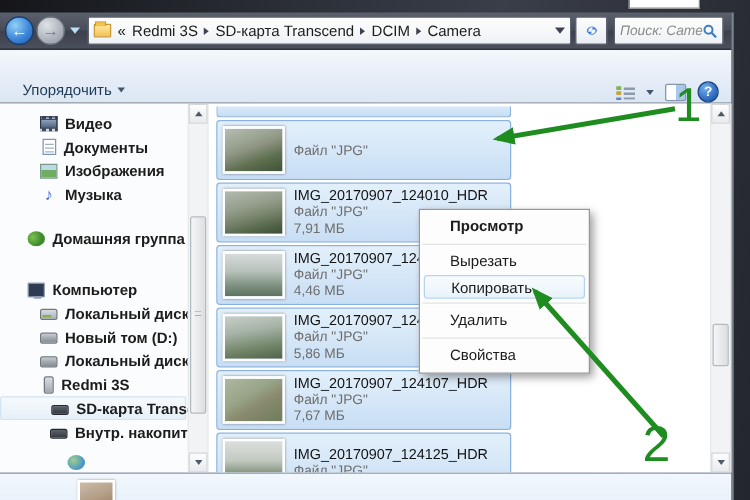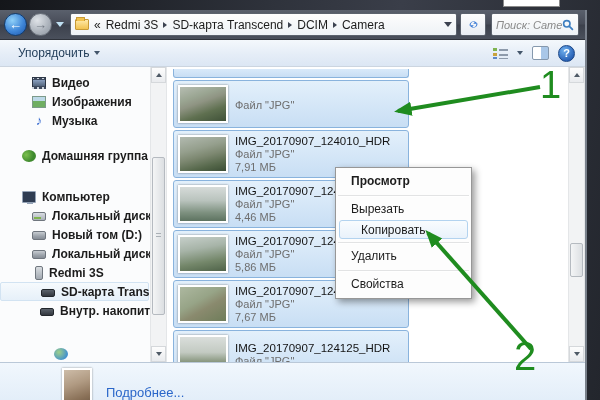--- a/index.html
+++ b/index.html
@@ -44,22 +44,22 @@
                 border:1px solid #5b626d; border-radius:2px; display:flex; align-items:center;
                 justify-content:center; flex:0 0 auto; }
   .searchbox { width:88px; height:23px; margin-left:5px; background:linear-gradient(#fdfdfd,#eef2f6);
                border:1px solid #5b626d; border-radius:2px; display:flex; align-items:center;
                padding:0 4px; flex:0 0 auto; }
   .searchbox input { flex:1; min-width:0; border:none; outline:none; background:transparent;
                      font-family:"Liberation Sans",sans-serif; font-size:11px; font-style:italic; color:#6e6e6e; }
   .searchbox input::placeholder { color:#8a8a8a; font-style:italic; }
 
   
-  .toolbar { height:27px; background:linear-gradient(#f4f8fc,#e5edf7 55%,#dce7f4);
-             border-bottom:1px solid #ccd5e0; display:flex; align-items:center; padding:0 10px; }
+  .toolbar { height:43px; background:linear-gradient(#f4f8fc,#e5edf7 55%,#dce7f4);
+             border-bottom:1px solid #ccd5e0; display:flex; align-items:flex-end; padding:0 10px; }
   .organize { display:flex; align-items:center; gap:5px; color:#1f3b57; padding:3px 8px; border-radius:3px; }
   .tb-drop { width:0; height:0; border-left:3.5px solid transparent; border-right:3.5px solid transparent;
              border-top:4px solid #44566b; }
   .tb-right { margin-left:auto; display:flex; align-items:center; gap:9px; }
   .views-icon { width:15px; height:12px;
     background:
       linear-gradient(#7fb44f,#7fb44f) 0 1px/4px 3px no-repeat,
       linear-gradient(#c8a23c,#c8a23c) 0 5.5px/4px 3px no-repeat,
       linear-gradient(#5d87c6,#5d87c6) 0 10px/4px 2px no-repeat,
       linear-gradient(#8d9aab,#8d9aab) 6px 2px/9px 2px no-repeat,
@@ -139,21 +139,21 @@
   .t4 { background:linear-gradient(170deg,#c6cfca 0%,#a7b4a8 35%,#74876a 70%,#4f6349 100%); }
   .t5 { background:linear-gradient(150deg,#adb8a0 0%,#97a487 40%,#8a8a6e 60%,#6e7d5a 100%); }
   .t6 { background:linear-gradient(#dadedb 0%,#c3cac2 45%,#84937a 75%,#66785c 100%); }
   .tmeta { min-width:0; }
   .fname { font-size:11.5px; color:#141414; white-space:nowrap; }
   .ftype,.fsize { font-size:11px; color:#6e6e6e; margin-top:1px; }
 
   
   .cmenu { position:absolute; left:335px; top:167px; width:137px; background:#fdfdfd;
            border:1px solid #979797; box-shadow:3px 3px 7px rgba(0,0,0,.4); padding:3px 0; z-index:30; }
-  .citem { height:21px; line-height:21px; white-space:nowrap;margin-left:15px; }
+  .citem { height:21px; line-height:21px; padding-left:24px; white-space:nowrap; }
   .citem.default { font-weight:bold; }
   .citem.hot { margin:0 3px; padding-left:21px; border:1px solid #b3d3ef; border-radius:3px;
                background:linear-gradient(#f9fcfe,#e9f2fb); height:19px; line-height:19px; }
   .csep { height:1px; background:#e2e3e4; margin:3px 2px; box-shadow:0 1px 0 #fff; }
 
   
   .statusbar { height:38px; background:linear-gradient(#f1f7fd,#e3eef9); border-top:1px solid #bac8d8;
                position:relative; }
   .sthumb-photo { position:absolute; left:62px; top:5px; width:30px; height:40px; background:#fff;
                   border:2px solid #fff; box-shadow:0 0 2px rgba(0,0,0,.4); }
@@ -229,20 +229,24 @@
         </div>
       </div>
     </div>
 
     <div class="main">
 
       <div class="sidebar">
         <div class="side-item ind2">
           <span class="sicon i-film"></span>
           <span>Видео</span>
+        </div>
+        <div class="side-item ind2">
+          <span class="sicon i-doc"></span>
+          <span>Документы</span>
         </div>
         <div class="side-item ind2">
           <span class="sicon i-pic"></span>
           <span>Изображения</span>
         </div>
         <div class="side-item ind2">
           <span class="sicon i-music">♪</span>
           <span>Музыка</span>
         </div>
         <div class="gap16"></div>

